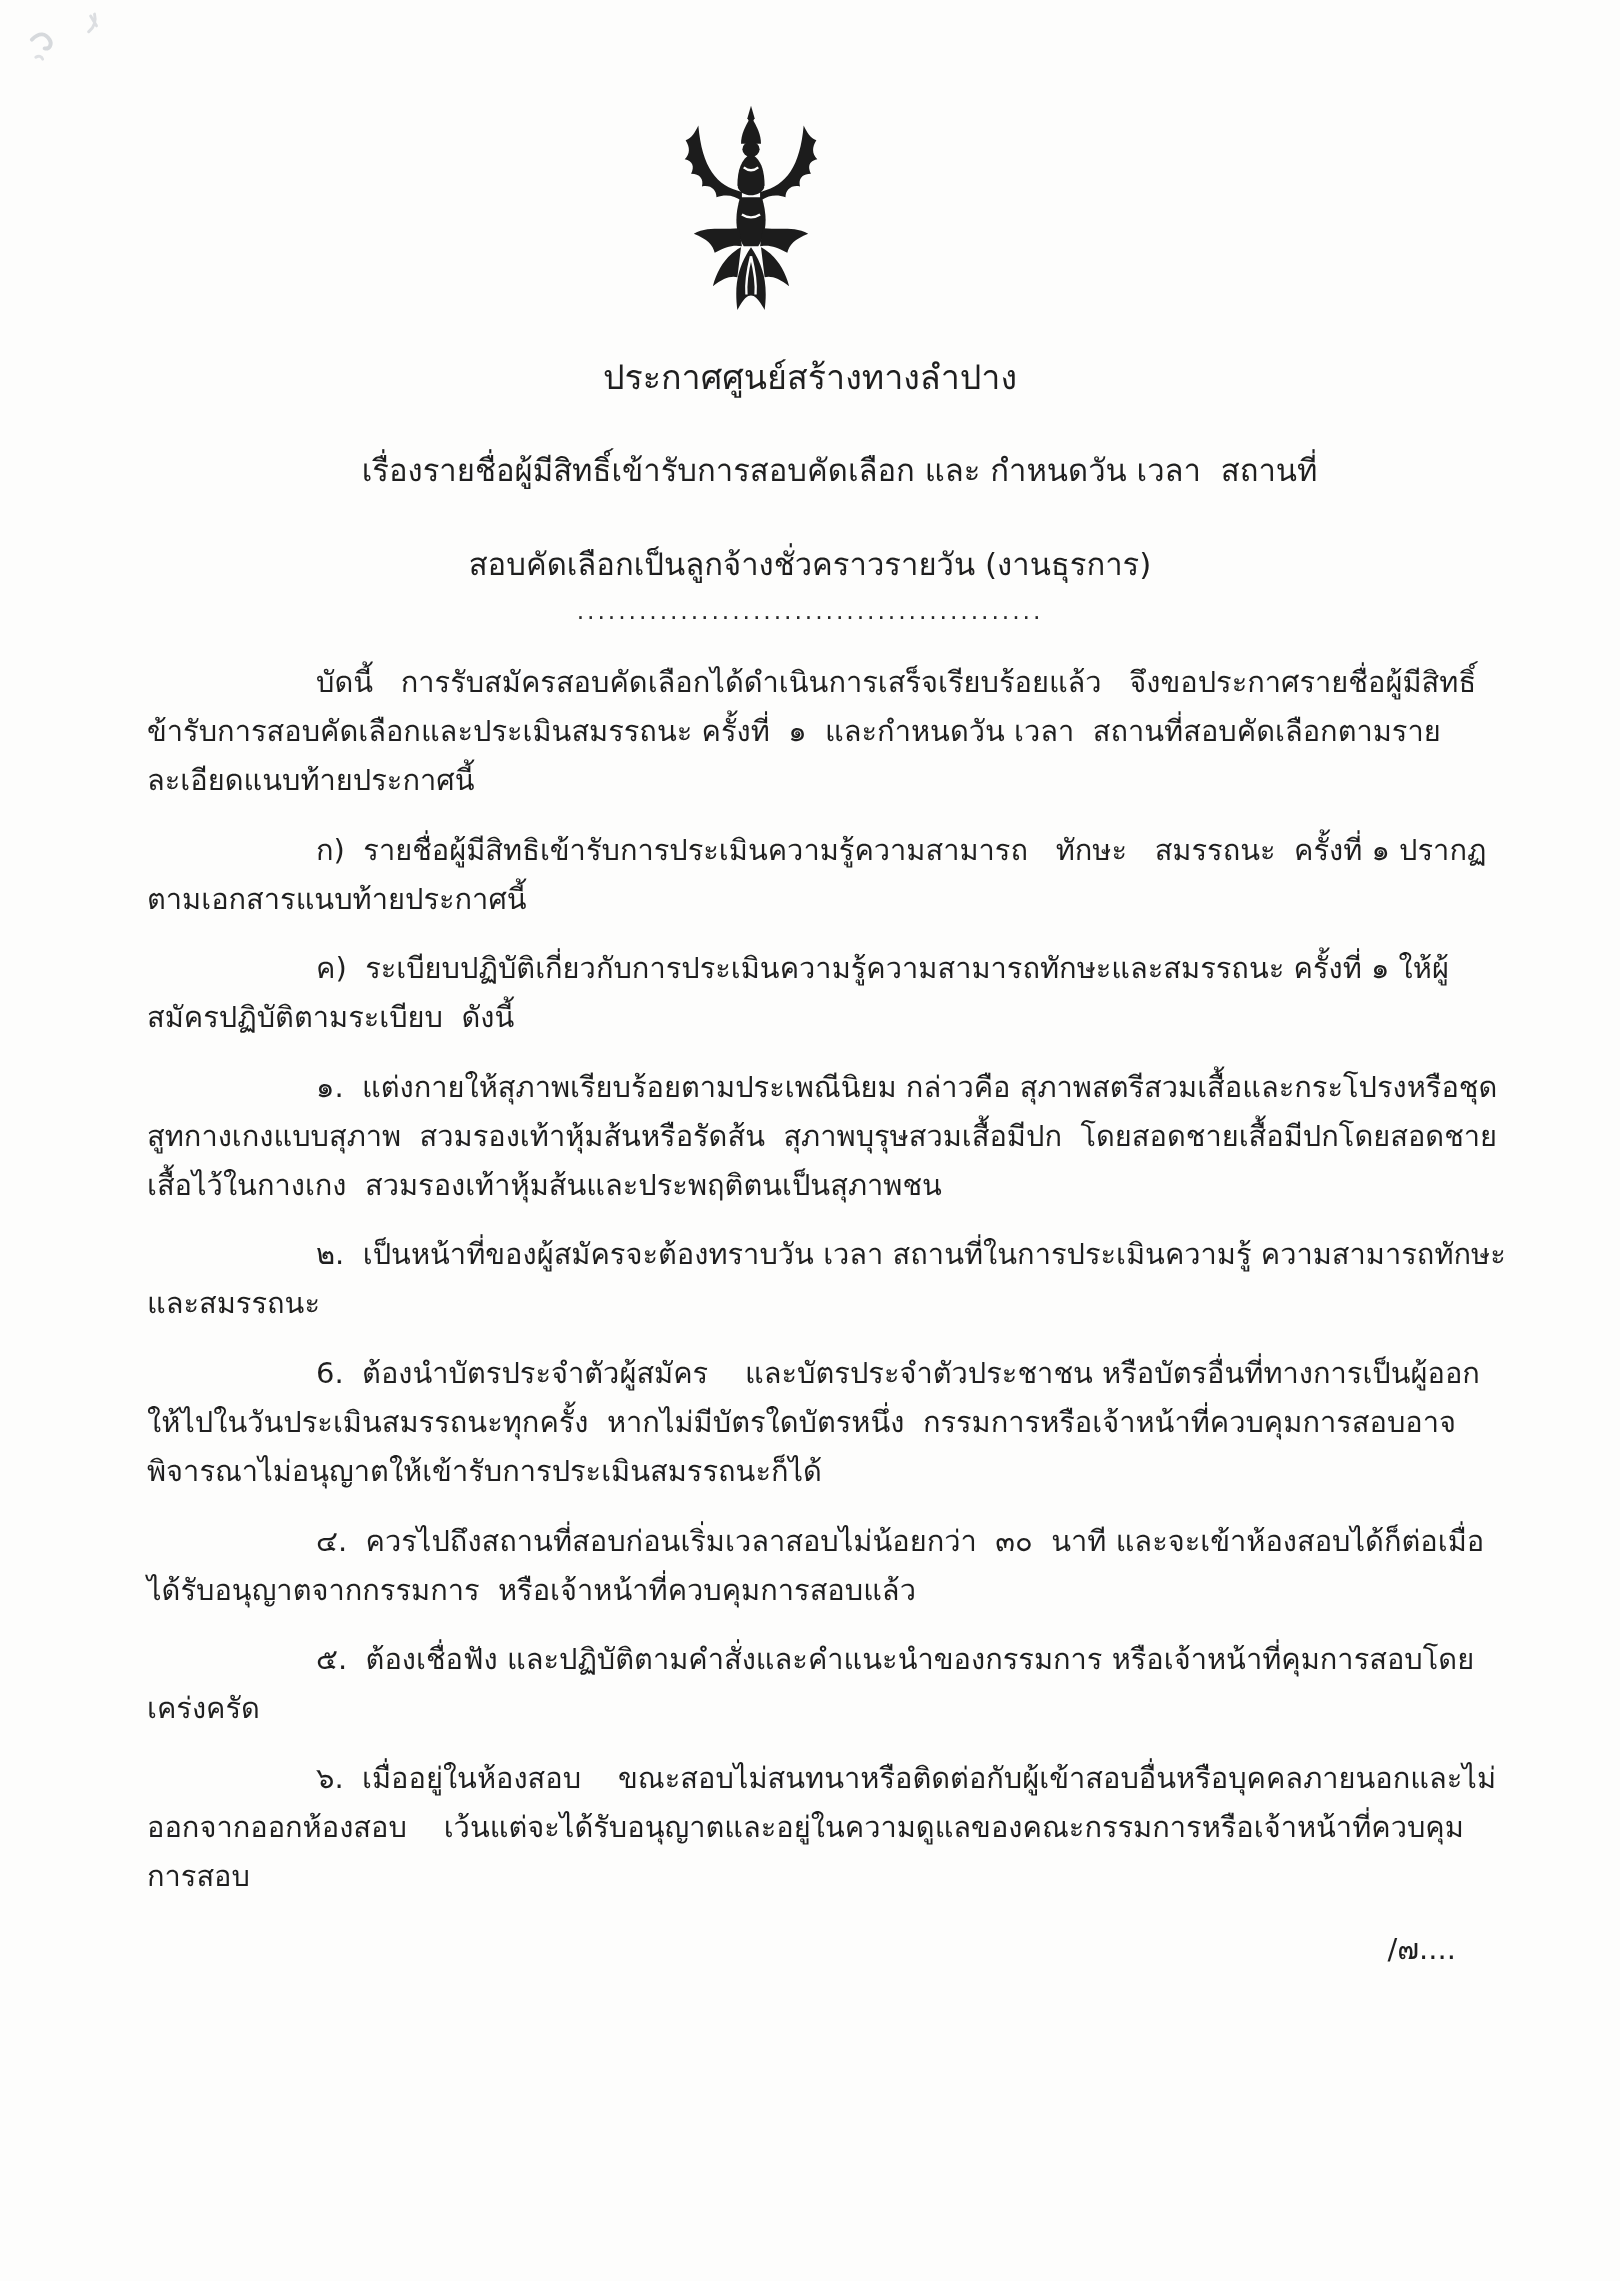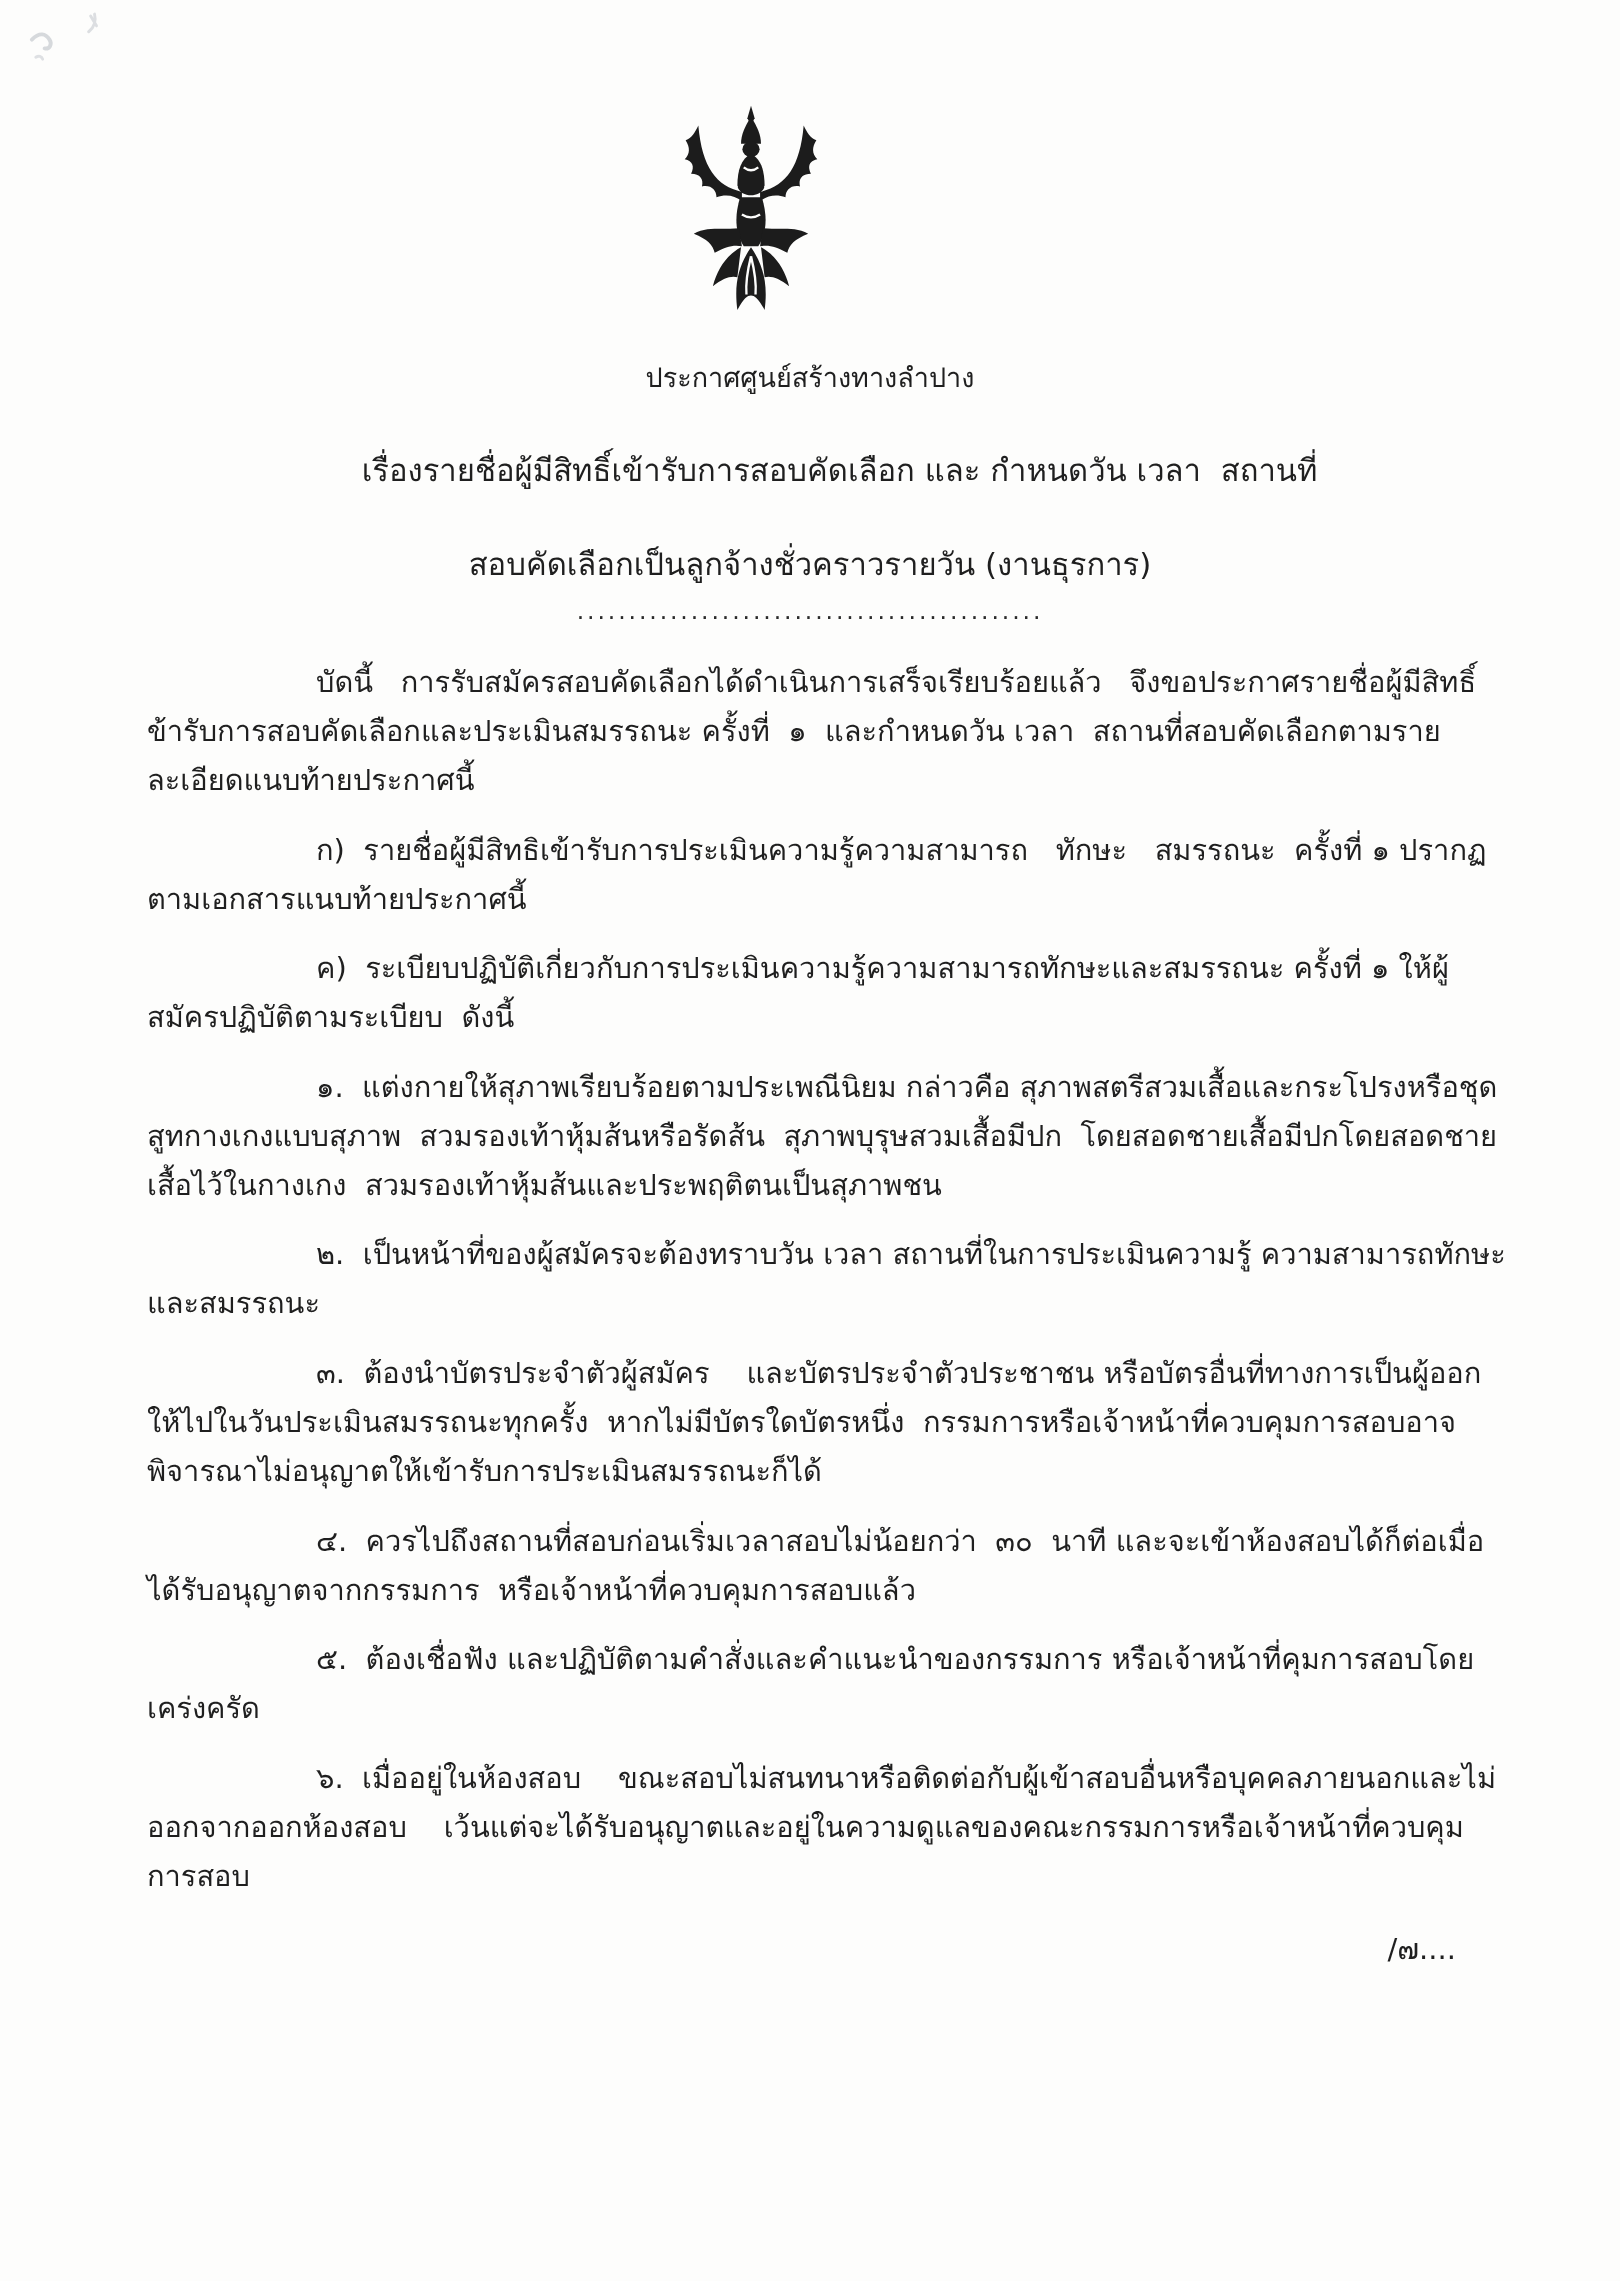--- a/index.html
+++ b/index.html
@@ -20,21 +20,21 @@
     opacity:.55;
   }
   .emblem-wrap{
     padding-top:102px;
     display:flex;justify-content:center;
     transform:translateX(-59px);
   }
   .header-block{margin-top:25.5px;}
   .title-line{
     text-align:center;
-    font-size:27px;line-height:45px;
+    font-size:34px;line-height:45px;
     white-space:pre-wrap;
   }
   .subject-line{
     text-align:center;
     font-size:31px;line-height:45px;
     margin-top:3.9px;
     white-space:pre-wrap;
   }
   .subject-label{display:inline-block;}
   .divider-dots{
@@ -127,21 +127,21 @@
     <div class="subject-line">สอบคัดเลือกเป็นลูกจ้างชั่วคราวรายวัน (งานธุรการ)</div>
     <div class="divider-dots">.............................................</div>
   </div>
 
   <div class="doc-body">
     <p class="para">บัดนี้   การรับสมัครสอบคัดเลือกได้ดำเนินการเสร็จเรียบร้อยแล้ว   จึงขอประกาศรายชื่อผู้มีสิทธิ์ข้ารับการสอบคัดเลือกและประเมินสมรรถนะ ครั้งที่  ๑  และกำหนดวัน เวลา  สถานที่สอบคัดเลือกตามรายละเอียดแนบท้ายประกาศนี้</p>
     <p class="para">ก)  รายชื่อผู้มีสิทธิเข้ารับการประเมินความรู้ความสามารถ   ทักษะ   สมรรถนะ  ครั้งที่ ๑ ปรากฏตามเอกสารแนบท้ายประกาศนี้</p>
     <p class="para">ค)  ระเบียบปฏิบัติเกี่ยวกับการประเมินความรู้ความสามารถทักษะและสมรรถนะ ครั้งที่ ๑ ให้ผู้สมัครปฏิบัติตามระเบียบ  ดังนี้</p>
     <p class="para">๑.  แต่งกายให้สุภาพเรียบร้อยตามประเพณีนิยม กล่าวคือ สุภาพสตรีสวมเสื้อและกระโปรงหรือชุดสูทกางเกงแบบสุภาพ  สวมรองเท้าหุ้มส้นหรือรัดส้น  สุภาพบุรุษสวมเสื้อมีปก  โดยสอดชายเสื้อมีปกโดยสอดชายเสื้อไว้ในกางเกง  สวมรองเท้าหุ้มส้นและประพฤติตนเป็นสุภาพชน</p>
     <p class="para">๒.  เป็นหน้าที่ของผู้สมัครจะต้องทราบวัน เวลา สถานที่ในการประเมินความรู้ ความสามารถทักษะ และสมรรถนะ</p>
-    <p class="para">๓.  ต้องนำบัตรประจำตัวผู้สมัคร    และบัตรประจำตัวประชาชน หรือบัตรอื่นที่ทางการเป็นผู้ออกให้ไปในวันประเมินสมรรถนะทุกครั้ง  หากไม่มีบัตรใดบัตรหนึ่ง  กรรมการหรือเจ้าหน้าที่ควบคุมการสอบอาจพิจารณาไม่อนุญาตให้เข้ารับการประเมินสมรรถนะก็ได้</p>
+    <p class="para">6.  ต้องนำบัตรประจำตัวผู้สมัคร    และบัตรประจำตัวประชาชน หรือบัตรอื่นที่ทางการเป็นผู้ออกให้ไปในวันประเมินสมรรถนะทุกครั้ง  หากไม่มีบัตรใดบัตรหนึ่ง  กรรมการหรือเจ้าหน้าที่ควบคุมการสอบอาจพิจารณาไม่อนุญาตให้เข้ารับการประเมินสมรรถนะก็ได้</p>
     <p class="para">๔.  ควรไปถึงสถานที่สอบก่อนเริ่มเวลาสอบไม่น้อยกว่า  ๓๐  นาที และจะเข้าห้องสอบได้ก็ต่อเมื่อได้รับอนุญาตจากกรรมการ  หรือเจ้าหน้าที่ควบคุมการสอบแล้ว</p>
     <p class="para">๕.  ต้องเชื่อฟัง และปฏิบัติตามคำสั่งและคำแนะนำของกรรมการ หรือเจ้าหน้าที่คุมการสอบโดยเคร่งครัด</p>
     <p class="para">๖.  เมื่ออยู่ในห้องสอบ    ขณะสอบไม่สนทนาหรือติดต่อกับผู้เข้าสอบอื่นหรือบุคคลภายนอกและไม่ออกจากออกห้องสอบ    เว้นแต่จะได้รับอนุญาตและอยู่ในความดูแลของคณะกรรมการหรือเจ้าหน้าที่ควบคุมการสอบ</p>
 
     <div class="page-mark">/๗....</div>
   </div>
 
 </div>
 
 

